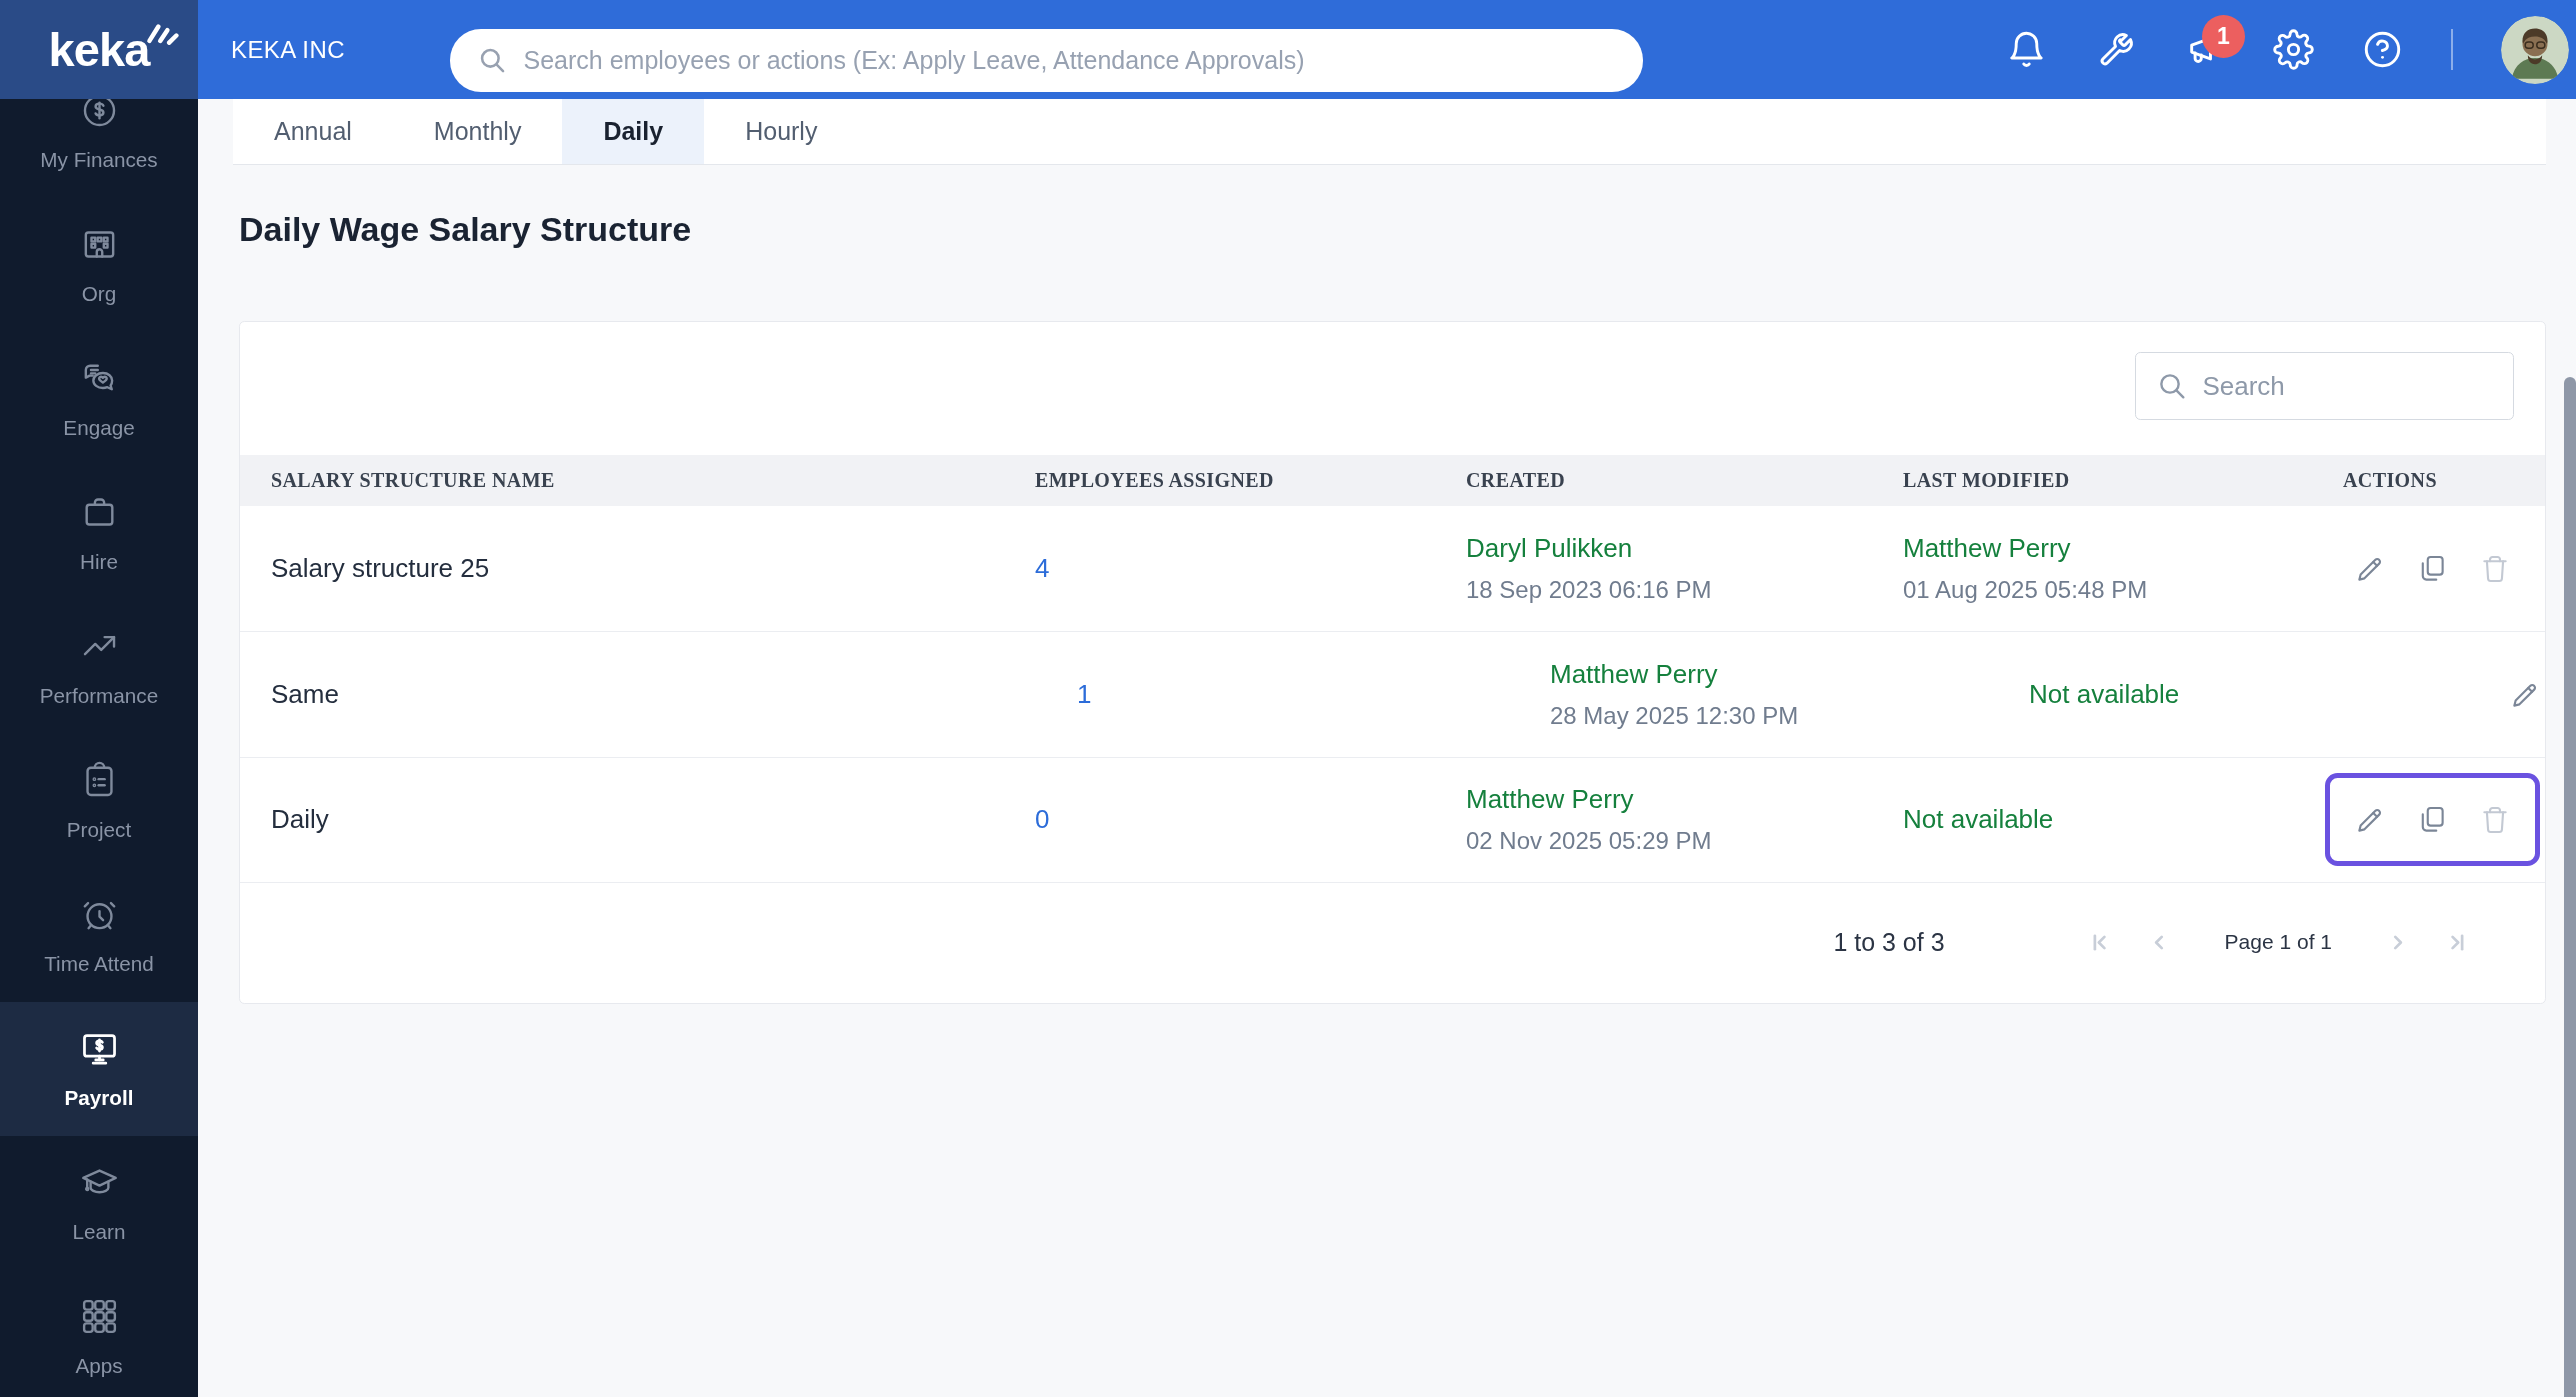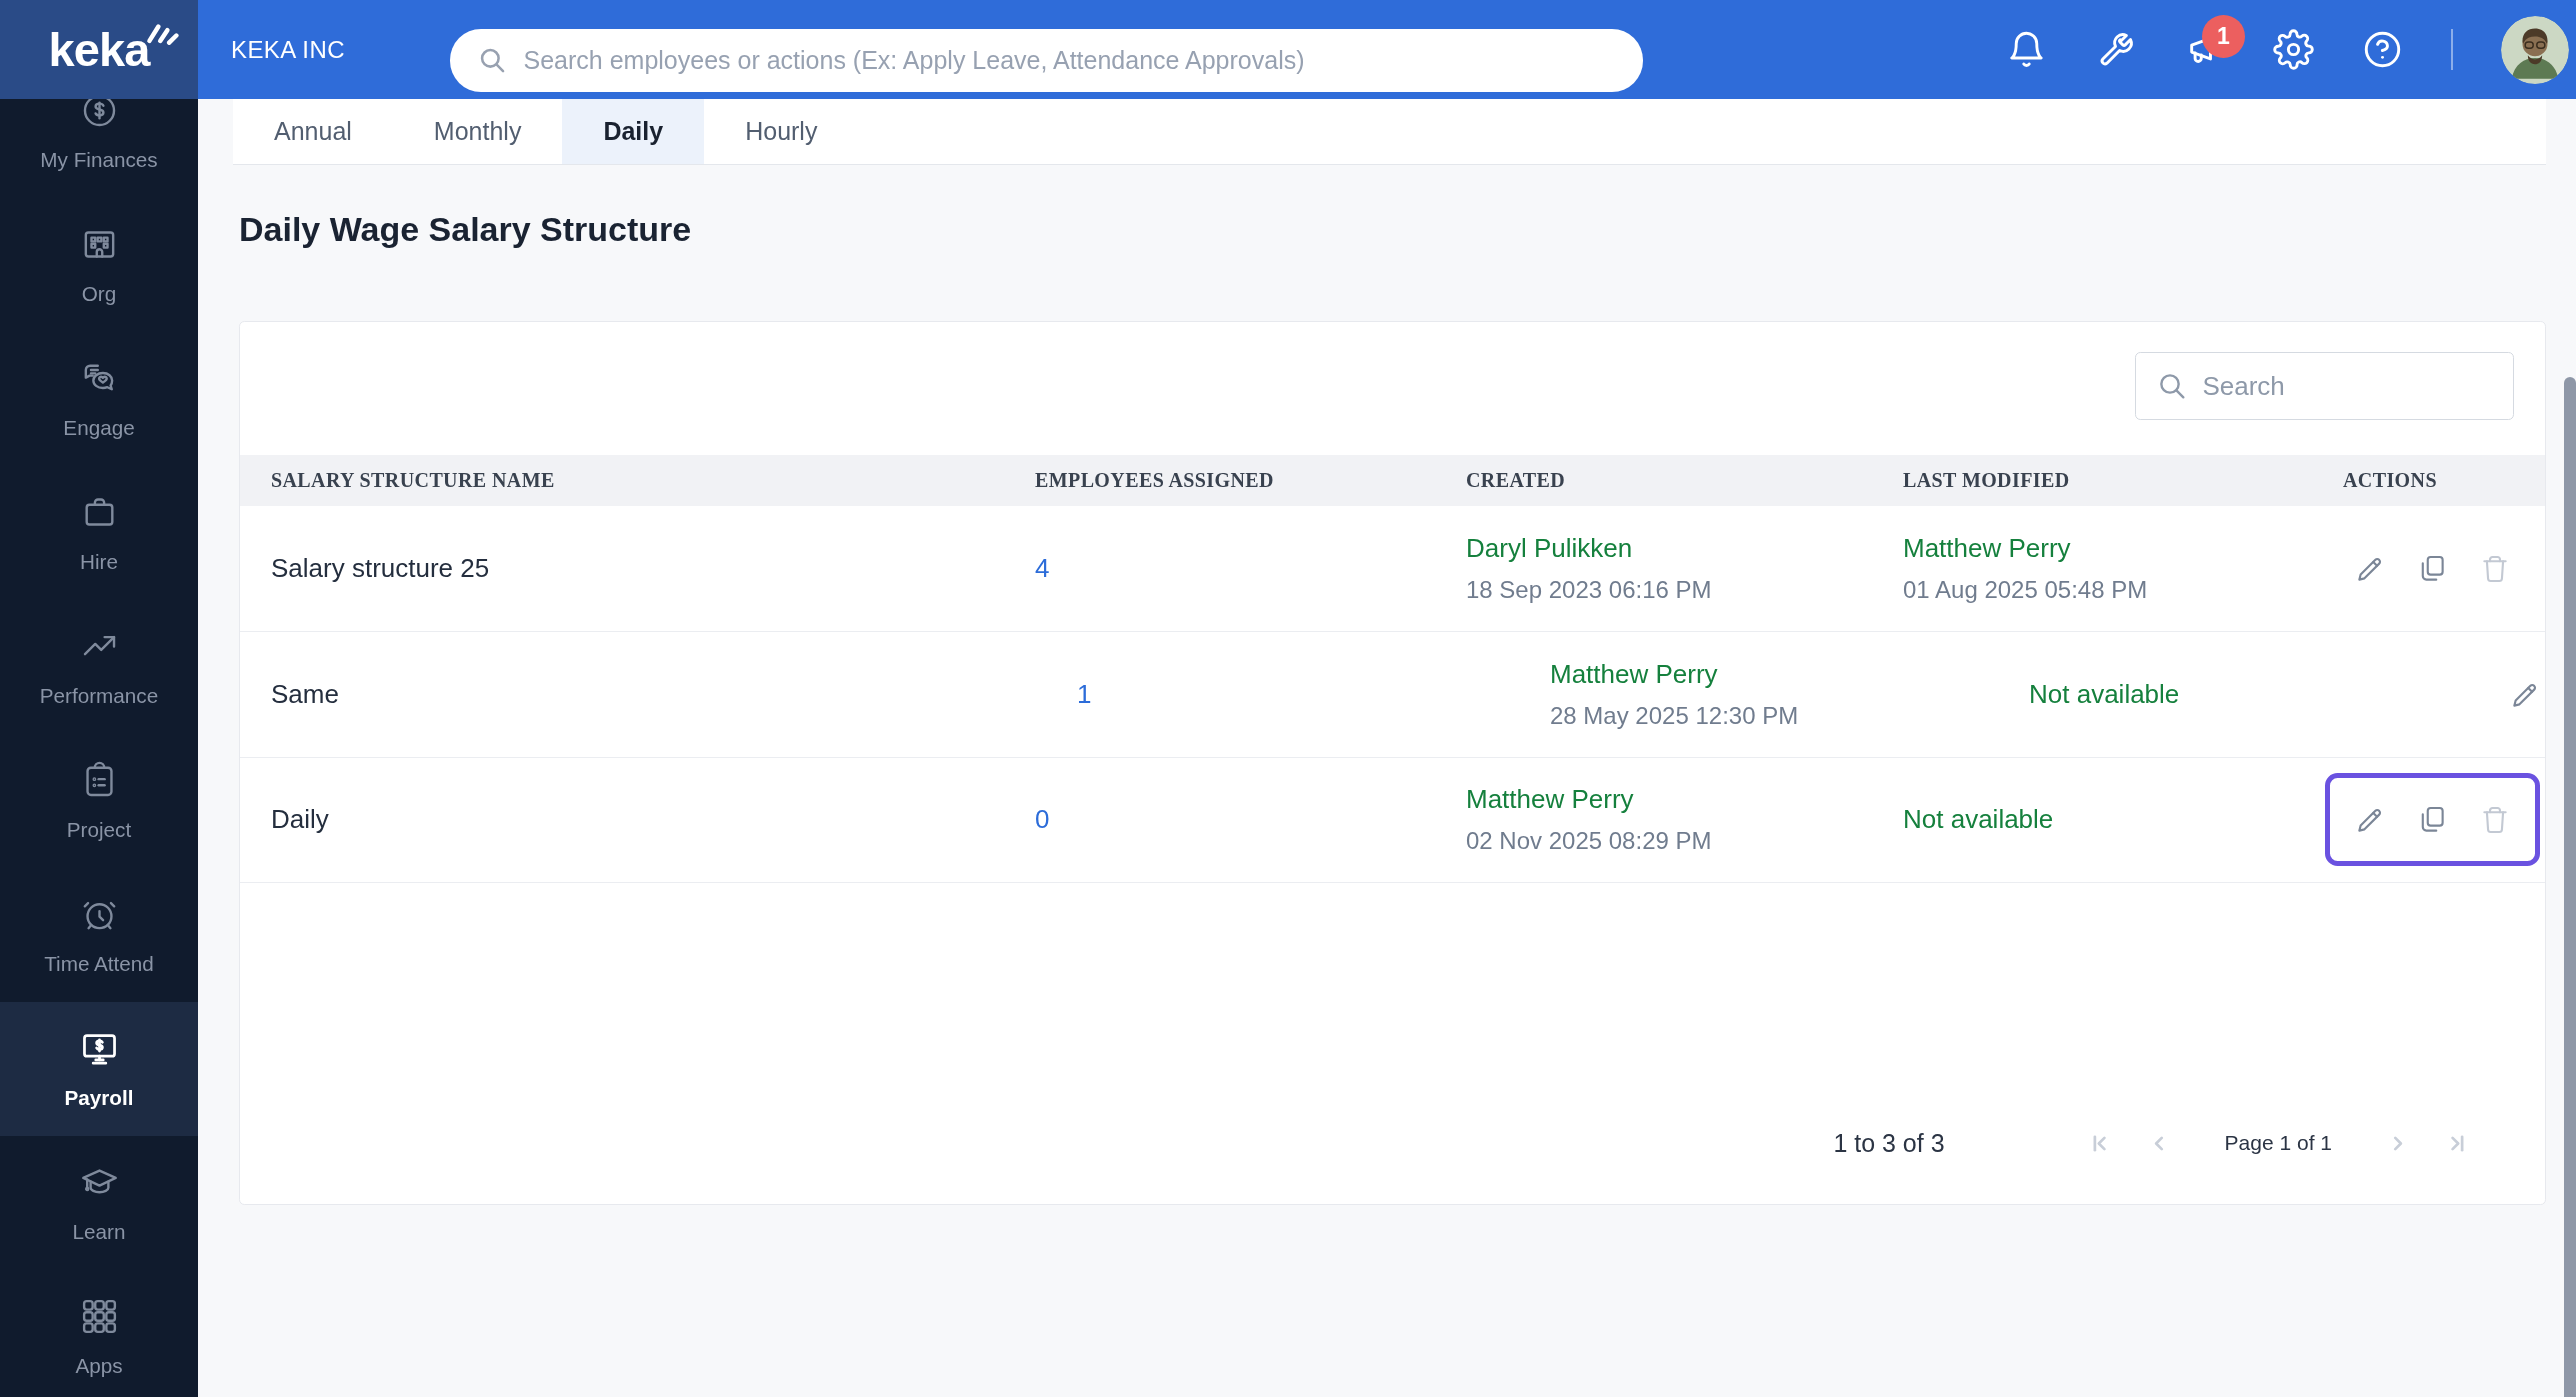--- a/index.html
+++ b/index.html
@@ -38,21 +38,21 @@
   .main { position:absolute; left:198px; top:99px; width:2378px; height:1298px; background:#f7f8fa; }
 
   .tabbar { position:absolute; left:35px; top:0; width:2313px; height:66px; background:#ffffff; border-bottom:1.8px solid #e4e7ec; display:flex; }
   .tab { height:100%; display:flex; align-items:center; padding:0 41px; font-size:25px; color:#525e70; cursor:pointer; }
   .tab.active { background:#ecf2fb; color:#1a2230; font-weight:700; }
 
   .page-title { position:absolute; left:41px; top:111px; font-size:34px; font-weight:700; color:#1a2332; }
   .create-btn { position:absolute; left:1886px; top:110px; width:462px; height:71px; background:#2e6bd6; border:none; border-radius:7.2px; color:#ffffff; font-size:26px; font-family:"Liberation Sans", sans-serif; cursor:pointer; }
 
   
-  .card { position:absolute; left:41px; top:222px; width:2307px; height:884px; background:#ffffff; border:0.9px solid #e7e9ee; border-radius:5.4px; }
+  .card { position:absolute; left:41px; top:222px; width:2307px; height:683px; background:#ffffff; border:0.9px solid #e7e9ee; border-radius:5.4px; }
   .table-search { position:absolute; left:1895px; top:30px; width:379px; height:68px; border:0.9px solid #d5dae1; border-radius:5.4px; display:flex; align-items:center; padding:0 20px; background:#fff; }
   .table-search svg { width:32px; height:32px; stroke:#8e99a9; fill:none; stroke-width:1.8; stroke-linecap:round; flex:0 0 auto; }
   .table-search input { border:none; outline:none; flex:1; margin-left:14.4px; font-size:26px; color:#333; font-family:"Liberation Sans", sans-serif; background:transparent; min-width:0; }
   .table-search input::placeholder { color:#8e99a9; }
 
   .thead { position:absolute; left:0; top:133px; width:100%; height:51px; background:#f1f2f5; display:grid; grid-template-columns:764px 431px 437px 440px 1fr; align-items:center; }
   .th { font-size:20px; font-weight:600; letter-spacing:0.4px; color:#39424f; padding-left:31px; white-space:nowrap;font-family:Liberation Serif, serif; }
 
   .trow { position:absolute; left:0; width:100%; height:126px; display:grid; grid-template-columns:764px 431px 437px 440px 1fr; align-items:center; border-bottom:0.9px solid #ebedf1; }
   .trow.r0 { top:184px; } .trow.r1 { top:310px;gap:42px; } .trow.r2 { top:435px; }
@@ -381,21 +381,21 @@
                 </svg></span>
           </div>
         </div>
       </div>
 
       <div class="trow r2">
         <div class="cell cell-name">Daily</div>
         <div class="cell"><span class="cell-link">0</span></div>
         <div class="cell two-line">
           <span class="line1">Matthew Perry</span>
-          <span class="line2">02 Nov 2025 08:29 PM</span>
+          <span class="line2">02 Nov 2025 05:29 PM</span>
         </div>
         <div class="cell two-line">
           <span class="line1">Not available</span>
 
         </div>
         <div class="cell cell-actions">
           <div class="action-group highlighted">
             <span class="action-btn act-edit"><svg viewBox="0 0 24 24">
                   <path d="M4.5 19.5l.9-3.6L15.8 5.5a1.8 1.8 0 0 1 2.6 0l.1.1a1.8 1.8 0 0 1 0 2.6L8.1 18.6l-3.6.9z"></path>
                   <path d="M14.3 7l2.7 2.7"></path>

